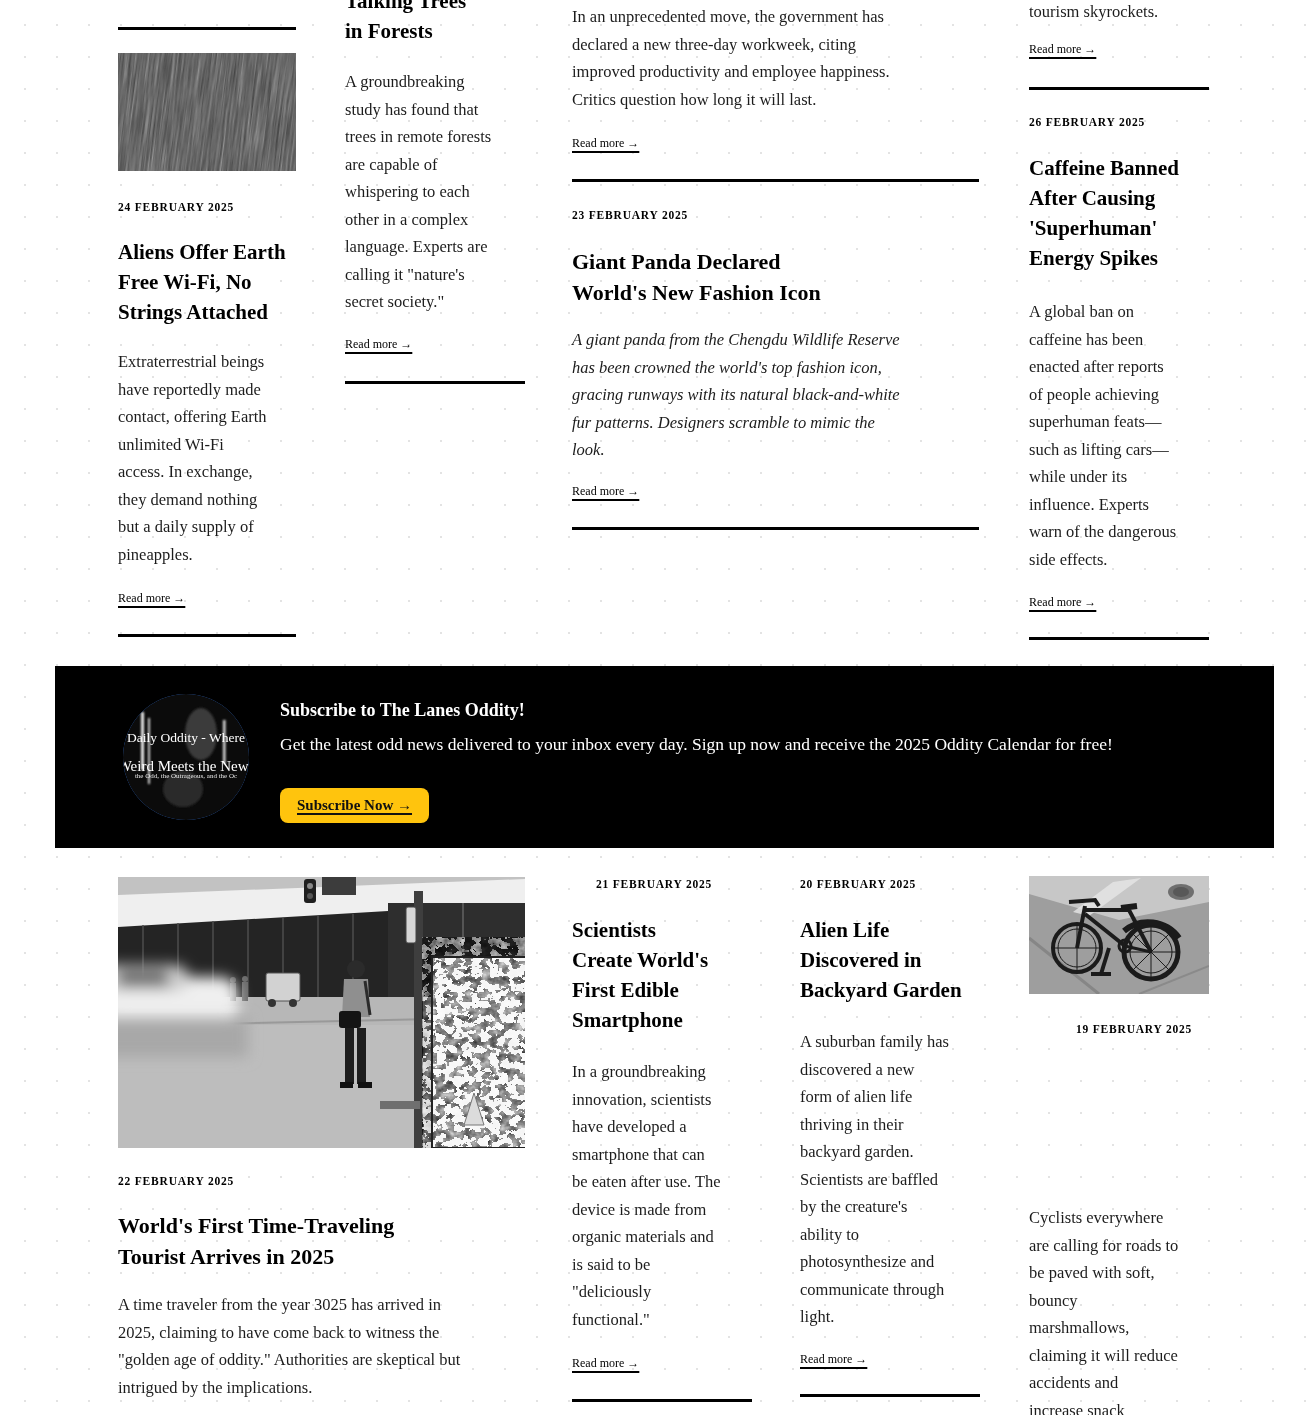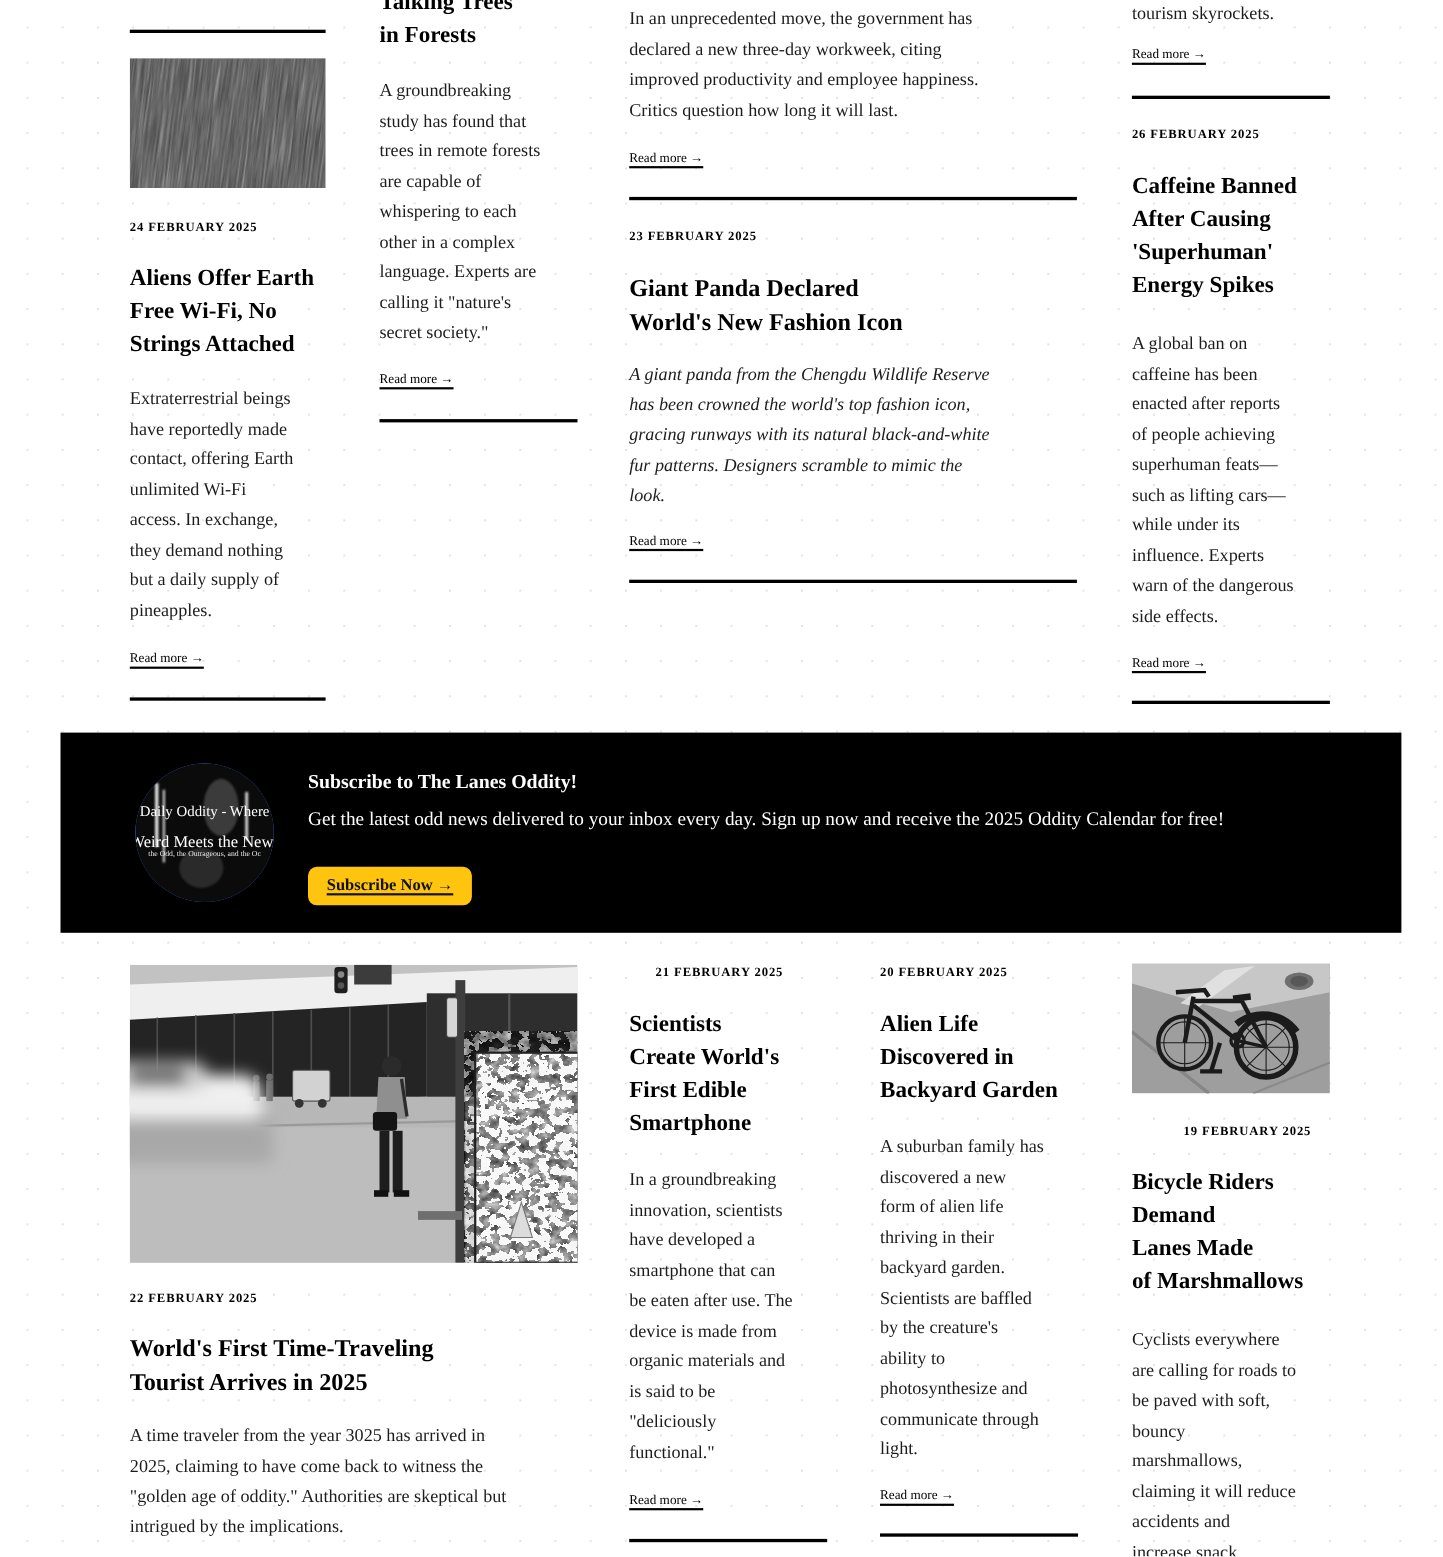--- a/index.html
+++ b/index.html
@@ -307,24 +307,20 @@
         <line x1="56" y1="38" x2="96" y2="70" stroke-width="4"></line>
         <line x1="96" y1="70" x2="122" y2="76" stroke-width="3"></line>
         <circle cx="96" cy="70" r="6" stroke-width="3"></circle>
         <line x1="92" y1="32" x2="108" y2="30" stroke-width="6"></line>
         <line x1="80" y1="72" x2="72" y2="98" stroke-width="4"></line>
         <line x1="62" y1="98" x2="82" y2="98" stroke-width="4"></line>
       </g>
     </svg>
   </div>
   <div class="abs date" style="left:1051px;top:1023px;margin-left:25px;">19 FEBRUARY 2025</div>
-  <div class="abs title-sm" style="left:1029px;top:1059px;">Bicycle Riders
-Demand
-Lanes Made
-of Marshmallows</div>
   <div class="abs body-text" style="left:1029px;top:1204px;">Cyclists everywhere
 are calling for roads to
 be paved with soft,
 bouncy
 marshmallows,
 claiming it will reduce
 accidents and
 increase snack</div>
 
 </div>

